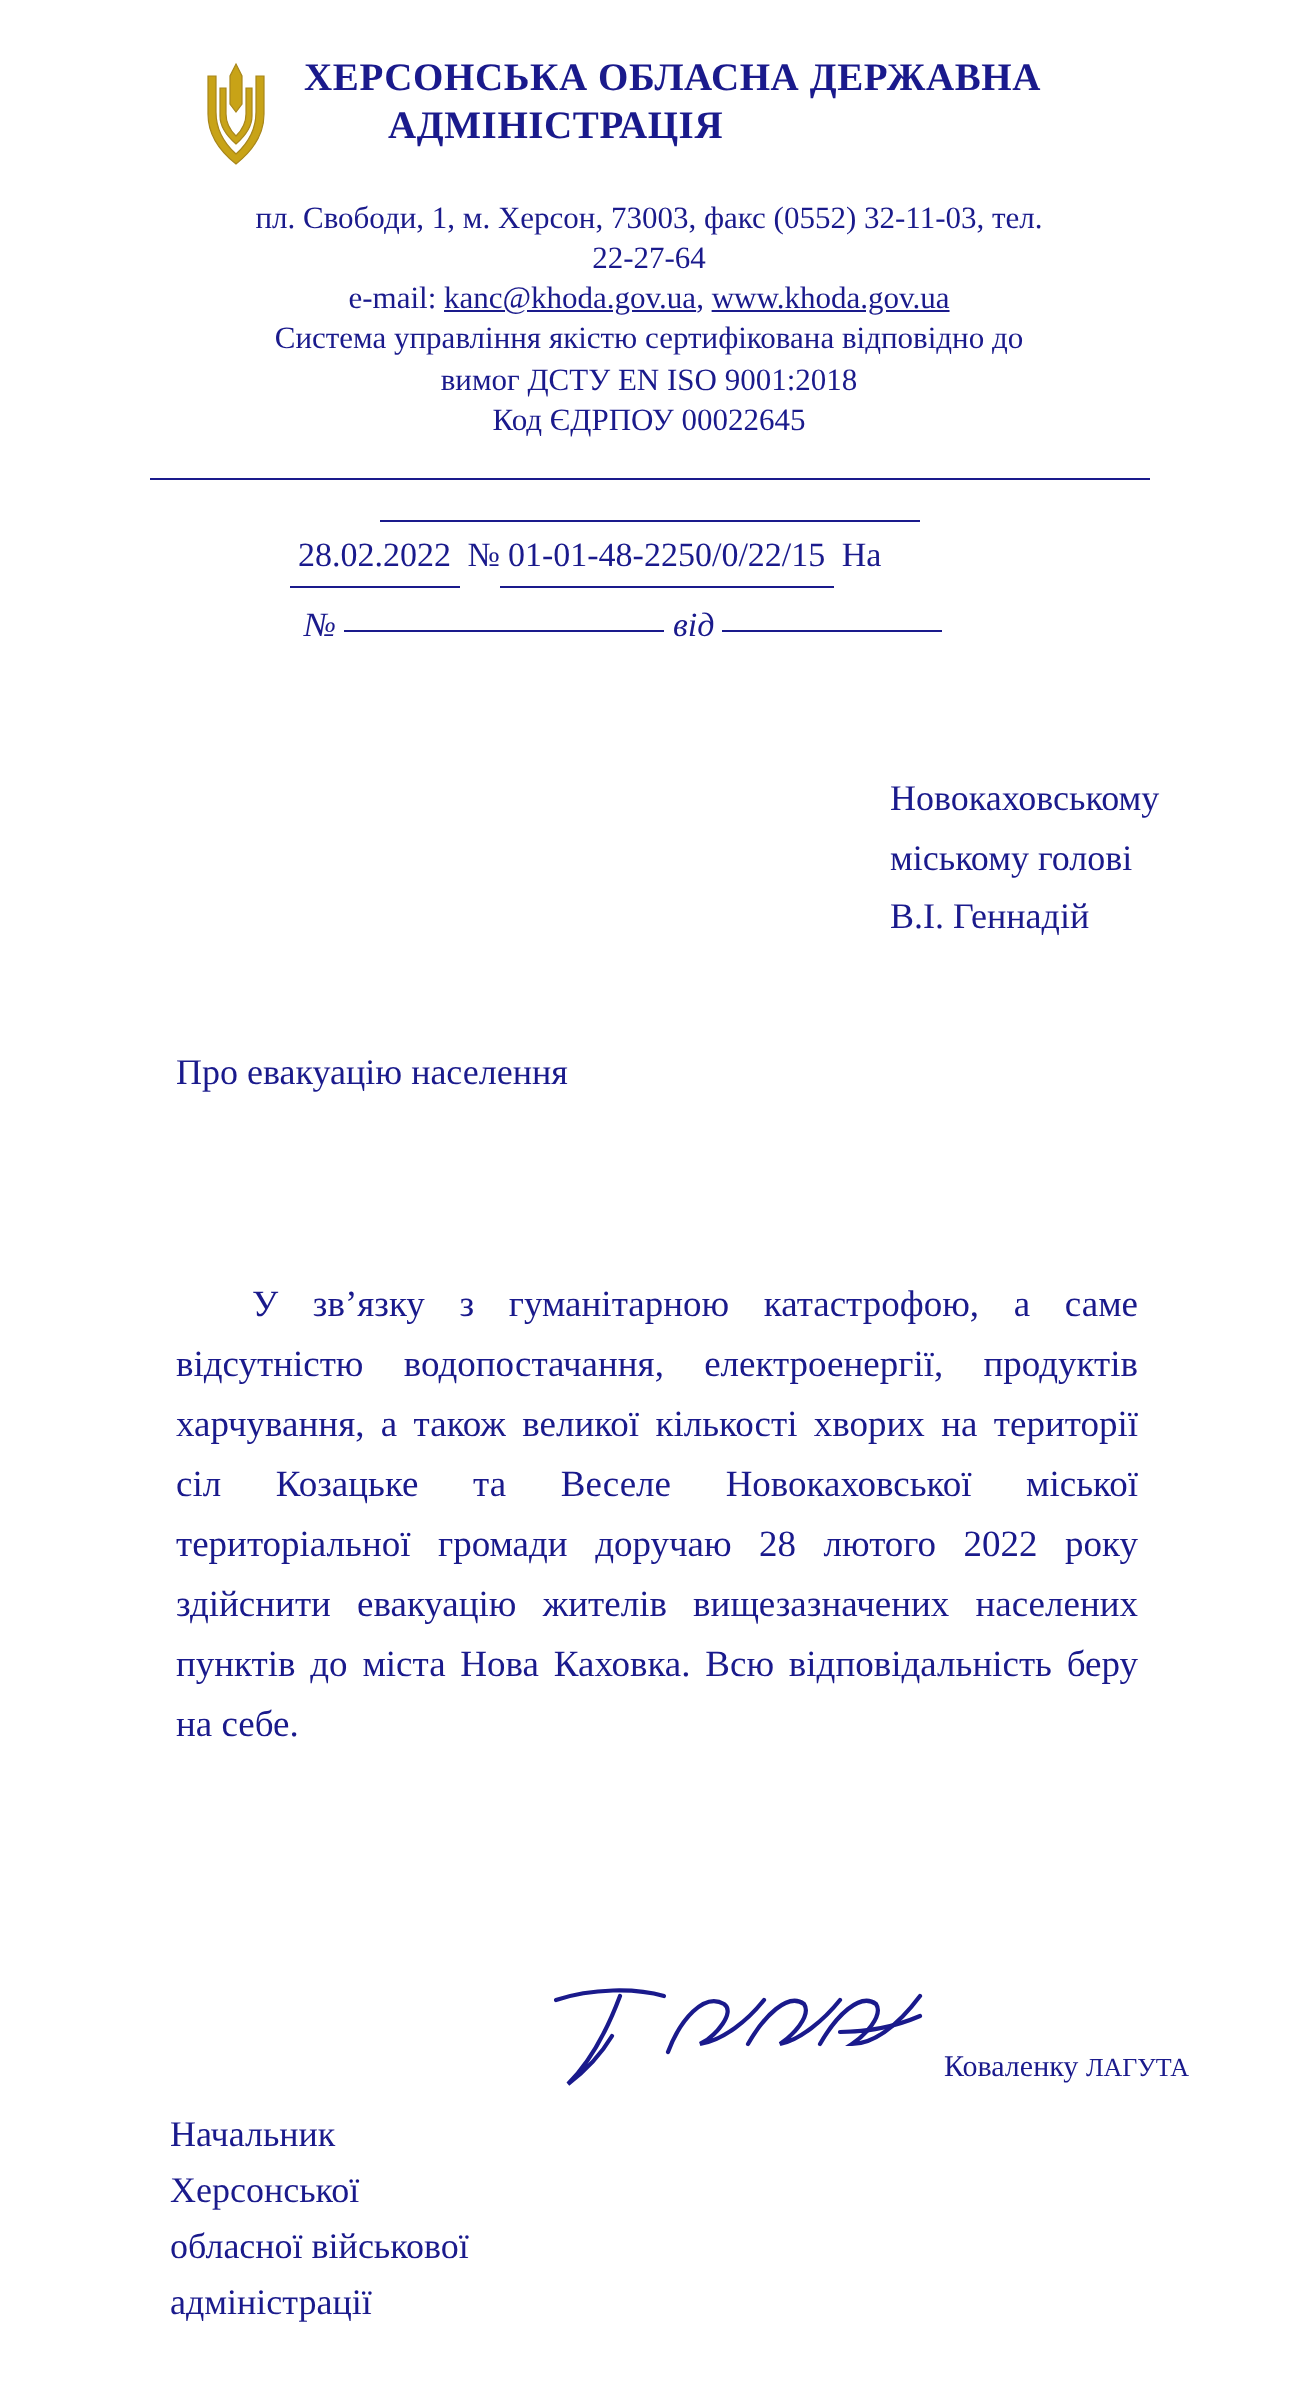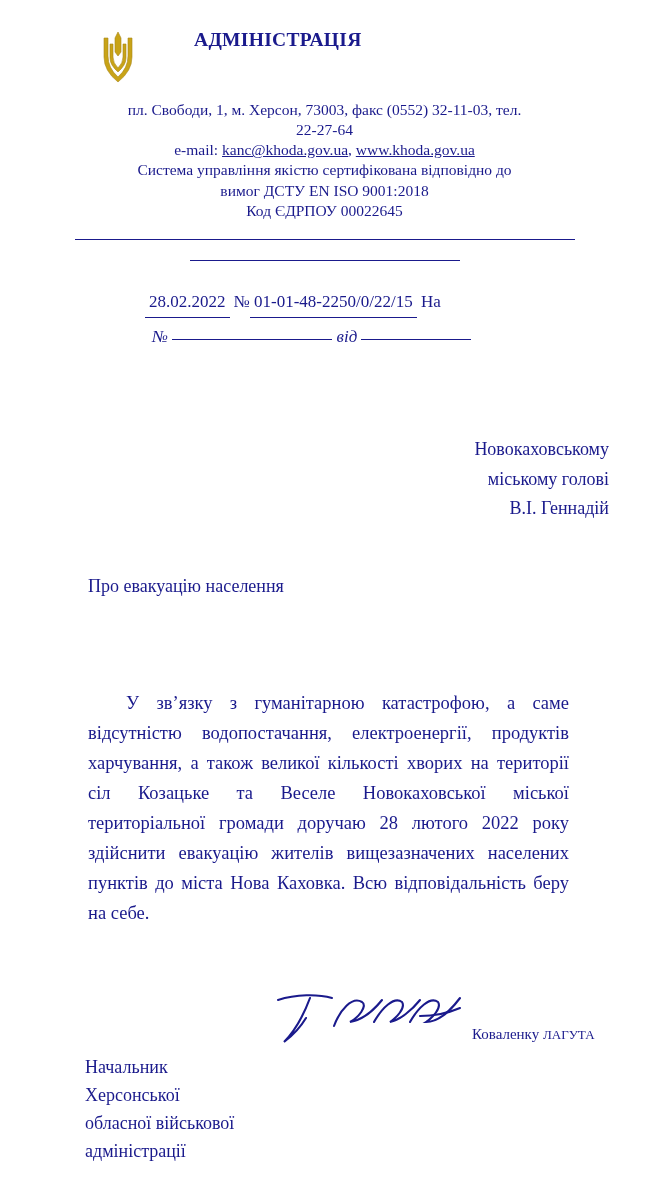--- a/index.html
+++ b/index.html
@@ -80,21 +80,21 @@
   }
   .rule-short {
     margin: 20px auto 0 auto;
     width: 270px;
     border-bottom: 1.4px solid #1a1a8c;
     height: 0;
   }
 
   
   .regblock {
-    margin-top: 26px;
+    margin-top: 2px;
     font-size: 17px;
     line-height: 1.8;
     color: #1a1a8c;
   }
   .regline1 {
     padding-left: 105px;
   }
   .regline2 {
     padding-left: 112px;
     margin-top: 4px;
@@ -115,22 +115,22 @@
   .blank-md {
     display: inline-block;
     width: 110px;
     border-bottom: 1.3px solid #1a1a8c;
     height: 1px;
     vertical-align: 2px;
   }
 
   
   .addressee {
-    margin-top: 82px;
-    text-align: right;
+    margin-top: 56px;
+    text-align: left;
     padding-left: 405px;
     font-size: 18px;
     line-height: 1.65;
     color: #1a1a8c;
   }
 
   
   .subject {
     margin-top: 52px;
     padding-left: 48px;
@@ -196,20 +196,21 @@
       <span class="emblem">
         <svg viewBox="0 0 40 54" width="40" height="54" aria-hidden="true">
           <g fill="#c8a317" stroke="#a8861a" stroke-width="0.6">
             <path d="M20 2 L23 8 L23 22 L20 26 L17 22 L17 8 Z"></path>
             <path d="M6 8 L10 8 L10 26 Q10 38 20 47 Q30 38 30 26 L30 8 L34 8 L34 27 Q34 41 20 52 Q6 41 6 27 Z"></path>
             <path d="M12 14 L15 14 L15 27 Q15 33 20 38 Q25 33 25 27 L25 14 L28 14 L28 28 Q28 35 20 42 Q12 35 12 28 Z"></path>
           </g>
         </svg>
       </span>
       <div class="org-name">
+        <span>ХЕРСОНСЬКА ОБЛАСНА ДЕРЖАВНА</span>
         <span class="line2">АДМІНІСТРАЦІЯ</span>
       </div>
     </div>
 
     <div class="contacts">
       <div>пл. Свободи, 1, м. Херсон, 73003, факс (0552) 32-11-03, тел.</div>
       <div>22-27-64</div>
       <div class="email-line">
         <span>e-mail: </span><span class="link">kanc@khoda.gov.ua</span><span>, </span><span class="link">www.khoda.gov.ua</span>
       </div>

